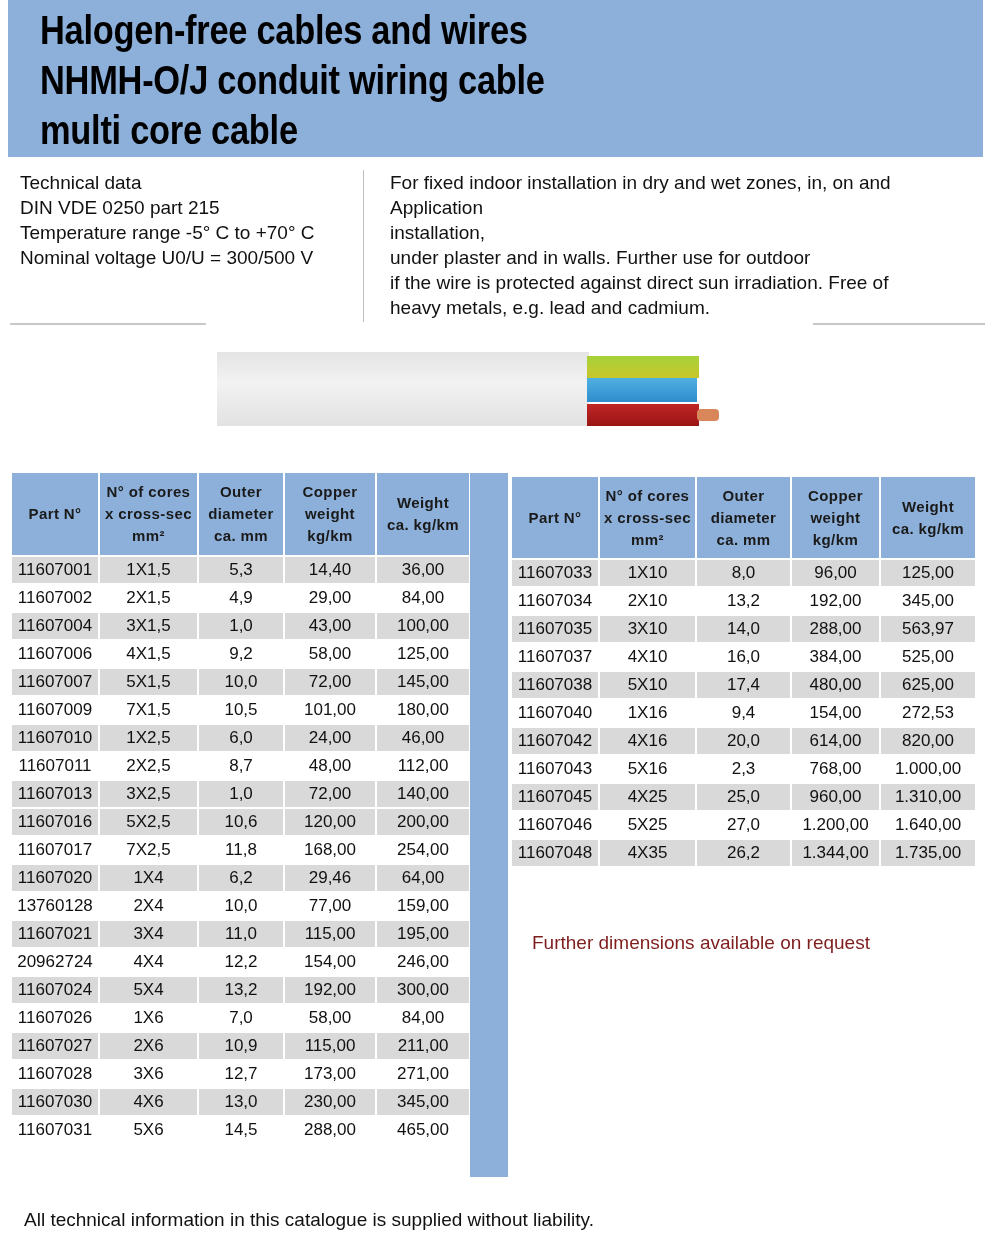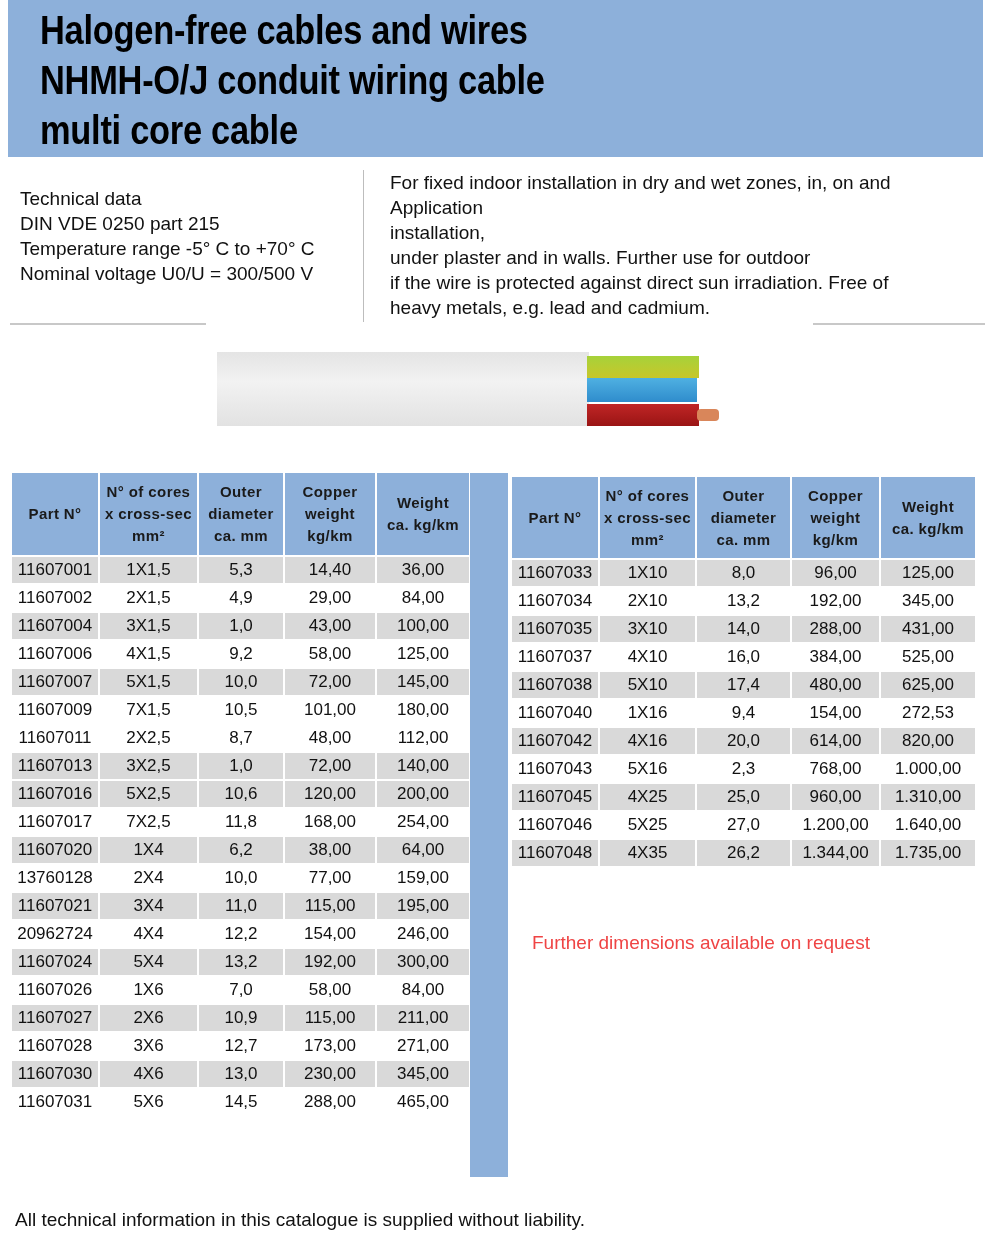--- a/index.html
+++ b/index.html
@@ -3,38 +3,38 @@
 <meta charset="utf-8">
 <style>
   html, body { margin: 0; padding: 0; background: #ffffff; }
   body { width: 986px; height: 1253px; position: relative; overflow: hidden;
          font-family: "Liberation Sans", sans-serif; color: #111; }
   .header-band { position: absolute; left: 8px; top: 0; width: 975px; height: 157px; background: #8DB0DA; }
   .title-line { position: absolute; left: 40px; font-family: "Liberation Sans", sans-serif; font-weight: bold;
                 font-size: 40px; color: #000; transform: scaleX(0.86); transform-origin: left center;
                 white-space: nowrap; letter-spacing: -0.3px; }
   .tech-left, .tech-right { position: absolute; font-size: 19px; line-height: 25px; color: #111; }
-  .tech-left { left: 20px; top: 170px; width: 335px; margin-top: 16px; }
+  .tech-left { left: 20px; top: 170px; width: 335px; }
   .tech-right { left: 390px; top: 170px; width: 570px; }
   .tech-line { display: block; white-space: nowrap; }
   .divider-v { position: absolute; left: 363px; top: 170px; width: 1px; height: 152px; background: #bdbdbd; }
   .rule { position: absolute; height: 2px; background: #c8c8c8; top: 323px; }
   .cable { position: absolute; left: 215px; top: 348px; width: 600px; height: 82px; }
 
   table.spec { position: absolute; border-collapse: separate; border-spacing: 2px 0; font-size: 17px; }
   table.spec th { background: #8DB0DA; color: #1a1a1a; font-size: 15px; font-weight: bold; line-height: 22px;
                   text-align: center; vertical-align: middle; padding: 0; letter-spacing: 0.4px; }
   table.spec td { text-align: center; padding: 0; height: 26px; vertical-align: middle; white-space: nowrap;
                   border-top: 2px solid #fff; }
   table.spec tr.shaded td { background: #d9d9d9; }
   .left-table { left: 10px; top: 473px; }
   .right-table { left: 510px; top: 477px; }
   .blue-bar { position: absolute; left: 470px; top: 473px; width: 38px; height: 704px; background: #8DB0DA; }
-  .note { position: absolute; left: 532px; top: 932px; font-size: 19px; color: #ef4444; }
-  .footer { position: absolute; left: 15px; top: 1209px; font-size: 19px; color: #111; }
+  .note { position: absolute; left: 532px; top: 932px; font-size: 19px; color: #7f1d1d; }
+  .footer { position: absolute; left: 24px; top: 1209px; font-size: 19px; color: #111; }
 </style>
 </head>
 <body>
 
 <div class="header-band"></div>
 <div class="title-line" style="top:8px;">Halogen-free cables and wires</div>
 <div class="title-line" style="top:58px;">NHMH-O/J conduit wiring cable</div>
 <div class="title-line" style="top:108px;">multi core cable</div>
 
 <div class="tech-left">
@@ -135,20 +135,27 @@
         <td>72,00</td>
         <td>145,00</td>
       </tr>
       <tr>
         <td>11607009</td>
         <td>7X1,5</td>
         <td>10,5</td>
         <td>101,00</td>
         <td>180,00</td>
       </tr>
+      <tr class="shaded">
+        <td>11607010</td>
+        <td>1X2,5</td>
+        <td>6,0</td>
+        <td>24,00</td>
+        <td>46,00</td>
+      </tr>
       <tr>
         <td>11607011</td>
         <td>2X2,5</td>
         <td>8,7</td>
         <td>48,00</td>
         <td>112,00</td>
       </tr>
       <tr class="shaded">
         <td>11607013</td>
         <td>3X2,5</td>
@@ -167,21 +174,21 @@
         <td>11607017</td>
         <td>7X2,5</td>
         <td>11,8</td>
         <td>168,00</td>
         <td>254,00</td>
       </tr>
       <tr class="shaded">
         <td>11607020</td>
         <td>1X4</td>
         <td>6,2</td>
-        <td>38,00</td>
+        <td>29,46</td>
         <td>64,00</td>
       </tr>
       <tr>
         <td>13760128</td>
         <td>2X4</td>
         <td>10,0</td>
         <td>77,00</td>
         <td>159,00</td>
       </tr>
       <tr class="shaded">
@@ -275,21 +282,21 @@
         <td>2X10</td>
         <td>13,2</td>
         <td>192,00</td>
         <td>345,00</td>
       </tr>
       <tr class="shaded">
         <td>11607035</td>
         <td>3X10</td>
         <td>14,0</td>
         <td>288,00</td>
-        <td>431,00</td>
+        <td>563,97</td>
       </tr>
       <tr>
         <td>11607037</td>
         <td>4X10</td>
         <td>16,0</td>
         <td>384,00</td>
         <td>525,00</td>
       </tr>
       <tr class="shaded">
         <td>11607038</td>

